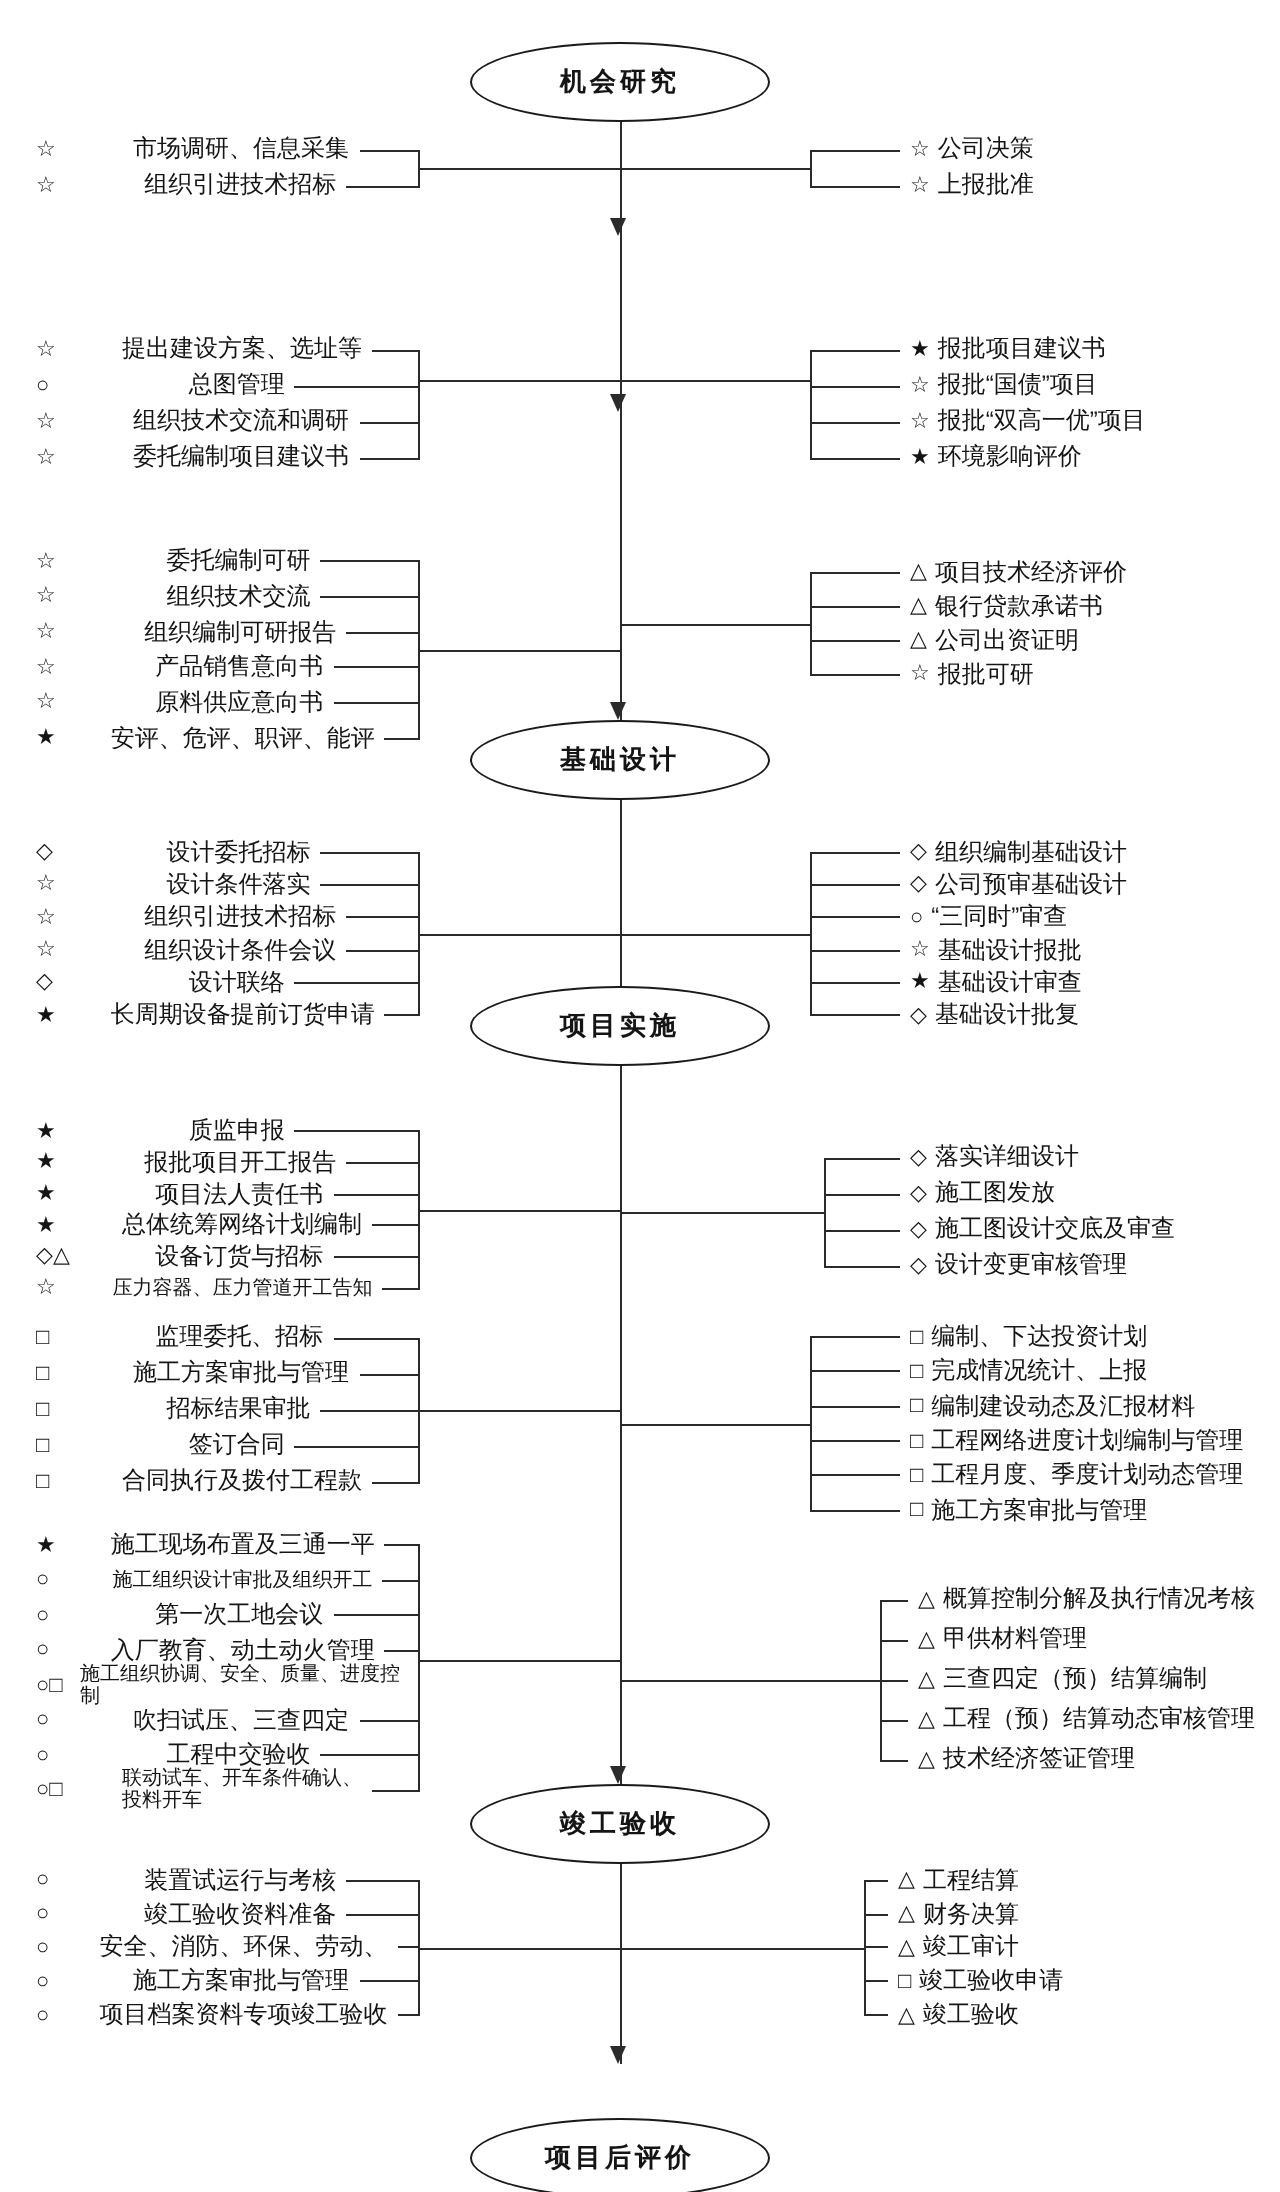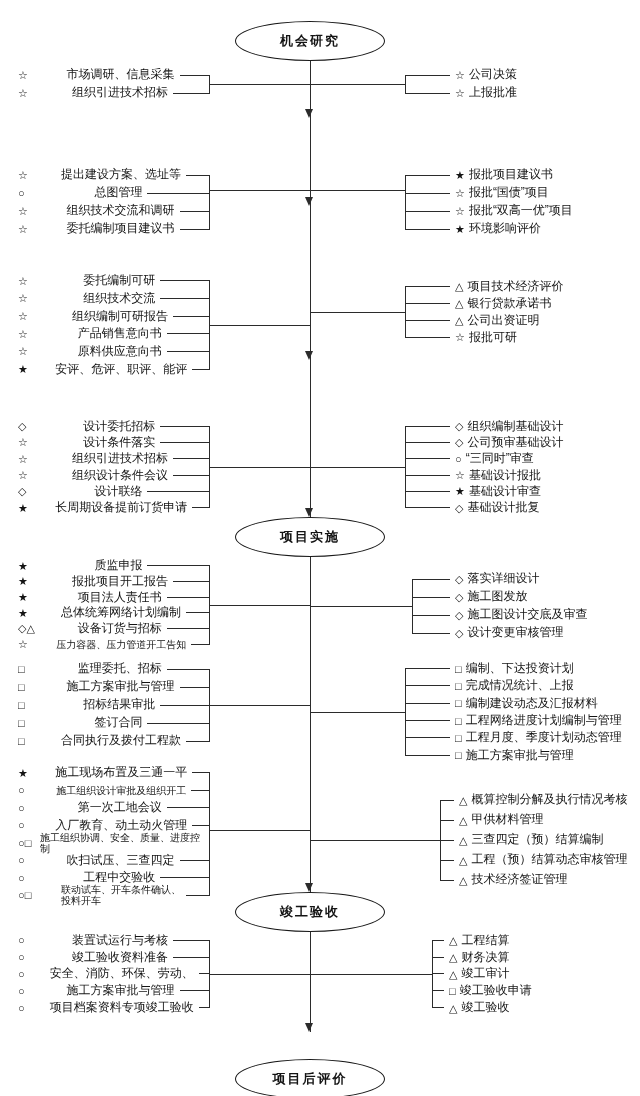--- a/index.html
+++ b/index.html
@@ -67,21 +67,22 @@
   <div class="stem" style="left:210px; width:100px; top:605px;"></div>
   <div class="stem" style="left:310px; width:102px; top:606px;"></div>
   <div class="stem" style="left:210px; width:100px; top:705px;"></div>
   <div class="stem" style="left:310px; width:95px;  top:712px;"></div>
   <div class="stem" style="left:210px; width:100px; top:830px;"></div>
   <div class="stem" style="left:310px; width:130px; top:840px;"></div>
   <div class="stem" style="left:210px; width:100px; top:974px;"></div>
   <div class="stem" style="left:310px; width:122px; top:974px;"></div>
 
   <div class="node" style="top:21px;">机会研究</div>
-  <div class="node" style="top:517px;">项目实施</div>
+  <div class="node" style="top:360px;">基础设计</div>
+  <div class="node" style="top:493px;">项目实施</div>
   <div class="node" style="top:892px;">竣工验收</div>
   <div class="node" style="top:1059px;">项目后评价</div>
 
   <div class="grp left" style="left:14px;  top:66px;  width:196px; height:36px;">
       <div class="row">
         <span class="sym">☆</span>
         <span class="gap"></span>
         <span class="lbl">市场调研、信息采集</span>
         <span class="lead"></span>
       </div>

